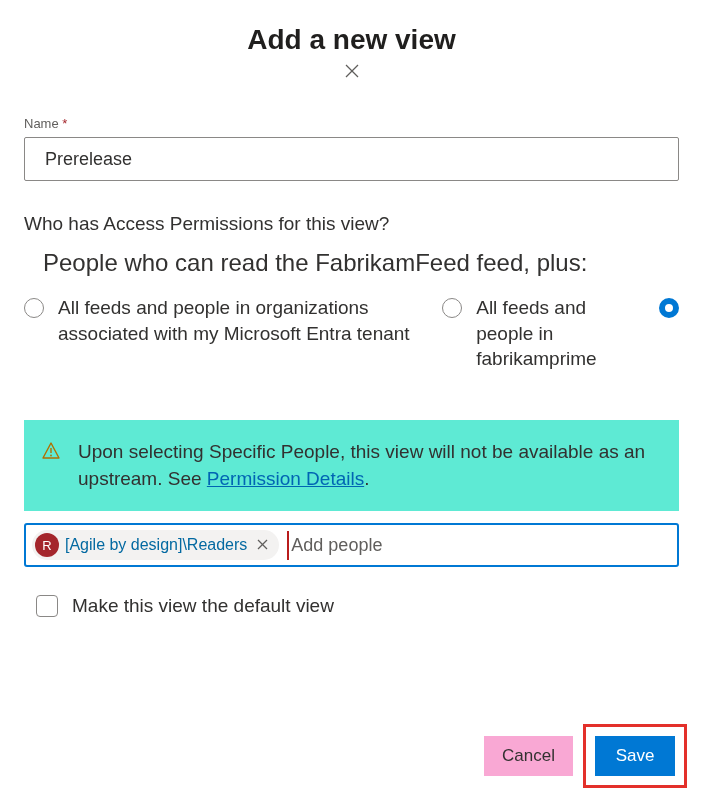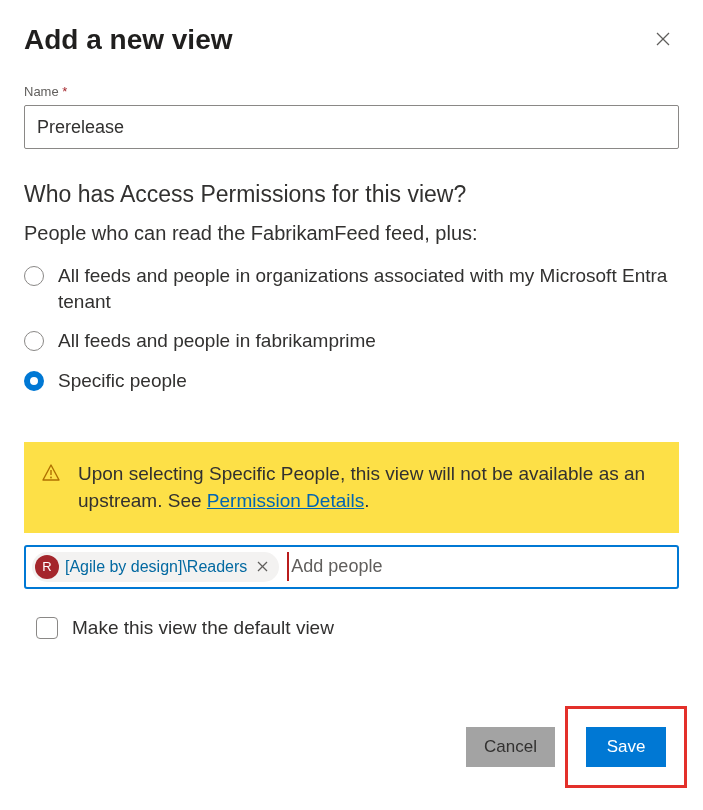--- a/index.html
+++ b/index.html
@@ -14,20 +14,21 @@
       height: 810px;
       padding: 24px;
       position: relative;
       color: #323130;
     }
     .header {
       display: flex;
       justify-content: space-between;
       align-items: center;
       margin-bottom: 28px;
+      flex-direction: column;
     }
     .dialog-title {
       font-size: 28px;
       font-weight: 600;
       color: #201f1e;
     }
     .close-btn {
       width: 32px;
       height: 32px;
       display: flex;
@@ -43,40 +44,41 @@
       font-size: 13px;
       color: #605e5c;
       margin-bottom: 6px;
     }
     .required {
       color: #a4262c;
     }
     .text-input {
       width: 100%;
       height: 44px;
-      padding: 8px 12px;
+      padding: 8px 20px;
       font-size: 18px;
       border: 1px solid #8a8886;
       border-radius: 2px;
       color: #323130;
     }
     .section-title {
-      font-size: 23px;
+      font-size: 19px;
       color: #323130;
       margin-top: 32px;
       margin-bottom: 14px;
     }
     .section-subtitle {
-      font-size: 20px;
+      font-size: 24px;
       color: #323130;
       margin-bottom: 18px;
+      margin-left: 19px;
     }
     .radio-group {
       display: flex;
-      flex-direction: column;
+      flex-direction: row;
       gap: 14px;
     }
     .radio-option {
       display: flex;
       align-items: flex-start;
       gap: 14px;
       cursor: pointer;
     }
     .radio-circle {
       width: 20px;
@@ -91,21 +93,21 @@
     .radio-circle.selected {
       border: 6px solid #0078d4;
     }
     .radio-label {
       font-size: 19px;
       color: #323130;
       line-height: 1.35;
     }
     .info-box {
       margin-top: 48px;
-      background: #fde047;
+      background: #5eead4;
       padding: 18px 22px 18px 18px;
       display: flex;
       gap: 18px;
       align-items: flex-start;
     }
     .warning-icon {
       width: 18px;
       height: 18px;
       flex-shrink: 0;
       margin-top: 4px;
@@ -209,31 +211,31 @@
     .btn {
       min-width: 80px;
       height: 40px;
       padding: 0 18px;
       font-size: 17px;
       cursor: pointer;
       border: none;
       font-family: inherit;
     }
     .btn-secondary {
-      background: #a3a3a3;
+      background: #f9a8d4;
       color: #323130;
     }
     .btn-primary {
       background: #0078d4;
       color: #fff;
       font-weight: 500;
     }
     .btn-primary-wrap {
       border: 3px solid #e3302a;
-      padding: 18px;
+      padding: 9px;
       display: inline-flex;
     }
   </style>
 </head>
 <body>
 
 <div class="header">
   <h1 class="dialog-title">Add a new view</h1>
   <button class="close-btn">
     <span>
@@ -260,21 +262,20 @@
   <label class="radio-option">
     <span class="radio-circle"></span>
     <span class="radio-label">All feeds and people in organizations associated with my Microsoft Entra tenant</span>
   </label>
   <label class="radio-option">
     <span class="radio-circle"></span>
     <span class="radio-label">All feeds and people in fabrikamprime</span>
   </label>
   <label class="radio-option">
     <span class="radio-circle selected"></span>
-    <span class="radio-label">Specific people</span>
   </label>
 </div>
 
 <div class="info-box">
   <span class="warning-icon">
     <svg width="18" height="18" viewBox="0 0 18 18">
       <polygon points="9,1 17,16 1,16" fill="none" stroke="#b07000" stroke-width="1.4" stroke-linejoin="round"></polygon>
       <line x1="9" y1="6" x2="9" y2="11" stroke="#b07000" stroke-width="1.4"></line>
       <circle cx="9" cy="13.5" r="0.9" fill="#b07000"></circle>
     </svg>

